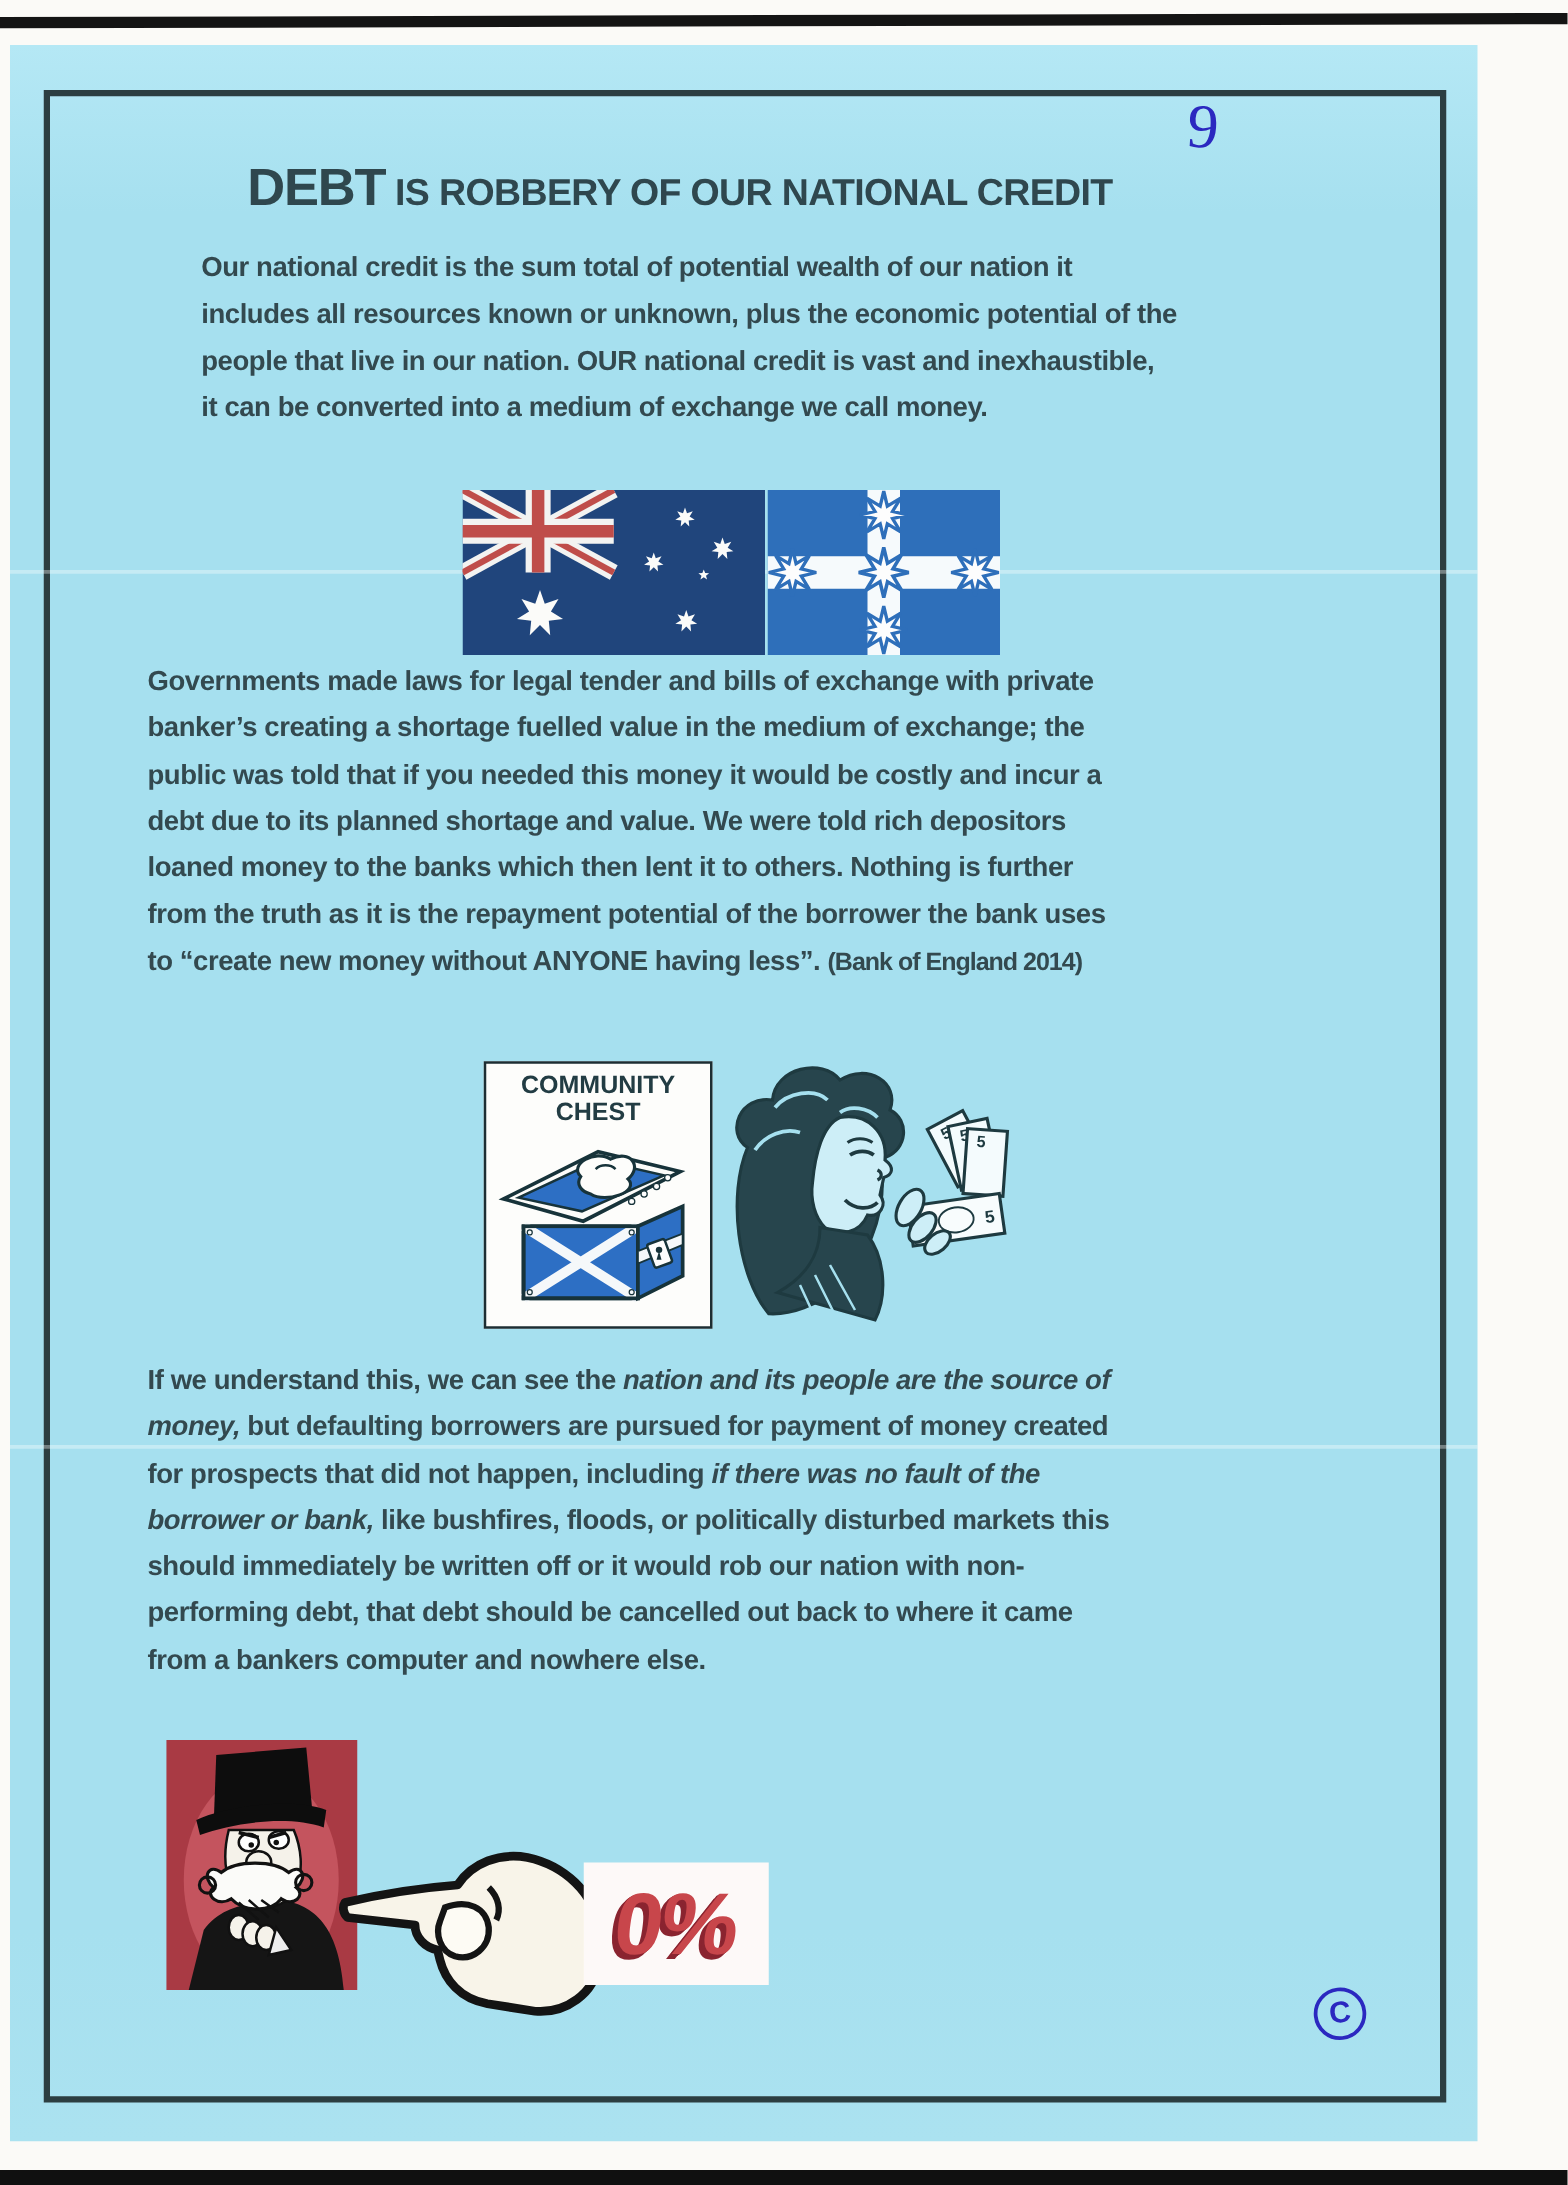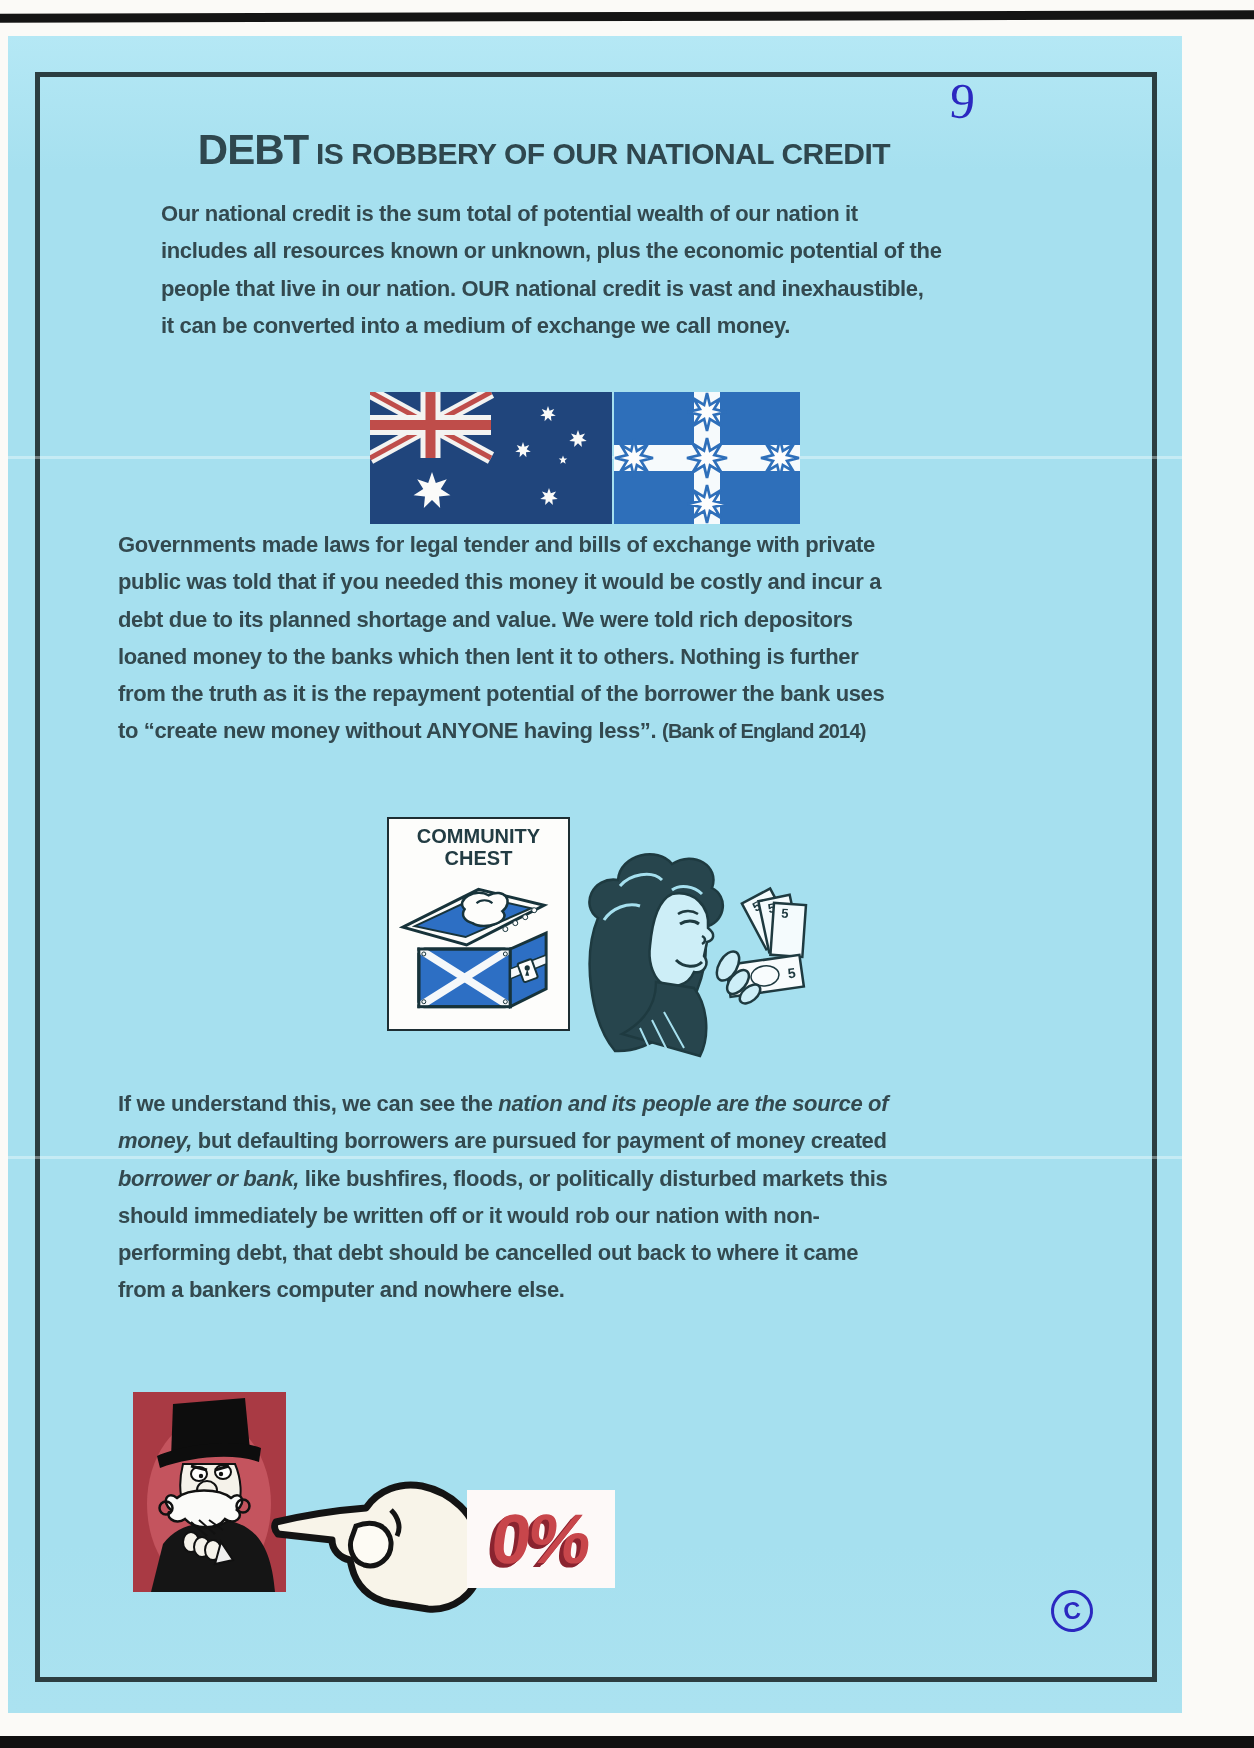--- a/index.html
+++ b/index.html
@@ -35,21 +35,21 @@
     color:#33494f;font-size:22px;font-weight:700;letter-spacing:-0.35px;
   }
   .tline{height:37.3px;white-space:pre;}
   .tline .i{font-style:italic;}
   .tline .c{font-size:20px;letter-spacing:-0.8px;}
   #para1{top:165px;margin-left:43px;}
   #para2{top:496px;}
   #para3{top:1055px;}
   .flags{position:absolute;left:362px;top:356px;width:432px;height:132px;display:flex;gap:2px;}
   .chest-card{
-    position:absolute;left:379px;top:781px;width:183px;height:214px;
+    position:absolute;left:379px;top:813px;width:183px;height:214px;
     box-sizing:border-box;background:#fdfdfb;border:2px solid #1d2e33;
     text-align:center;
   }
   .chest-label{color:#223c43;font-weight:700;font-size:20px;letter-spacing:0;line-height:22px;margin-top:6px;}
   .woman-art{position:absolute;left:552px;top:800px;width:255px;height:225px;}
   .banker-art{position:absolute;left:125px;top:1356px;width:153px;height:200px;}
   .hand-art{position:absolute;left:262px;top:1434px;width:212px;height:156px;}
   .zero-box{
     position:absolute;left:459px;top:1454px;width:148px;height:98px;
     background:#fdf9f8;display:flex;align-items:center;justify-content:center;
@@ -124,20 +124,21 @@
         <use href="#star8" transform="translate(93,66) scale(2.0)"></use>
         <use href="#star8" transform="translate(93,112) scale(1.9)"></use>
         <use href="#star8" transform="translate(20,66) scale(1.9)"></use>
         <use href="#star8" transform="translate(166,66) scale(1.9)"></use>
       </g>
     </svg>
   </div>
 
   <div class="para" id="para2">
       <div class="tline"><span>Governments made laws for legal tender and bills of exchange with private</span></div>
+      <div class="tline"><span>banker’s creating a shortage fuelled value in the medium of exchange; the</span></div>
       <div class="tline"><span>public was told that if you needed this money it would be costly and incur a</span></div>
       <div class="tline"><span>debt due to its planned shortage and value. We were told rich depositors</span></div>
       <div class="tline"><span>loaned money to the banks which then lent it to others. Nothing is further</span></div>
       <div class="tline"><span>from the truth as it is the repayment potential of the borrower the bank uses</span></div>
       <div class="tline"><span>to “create new money without ANYONE having less”. </span><span class="c">(Bank of England 2014)</span></div>
     </div>
 
   <div class="chest-card">
     <div class="chest-label">
       <div>COMMUNITY</div>
@@ -216,20 +217,21 @@
         <ellipse cx="168" cy="130" rx="9" ry="16" transform="rotate(30 168 130)"></ellipse>
         <ellipse cx="178" cy="146" rx="8" ry="14" transform="rotate(40 178 146)"></ellipse>
         <ellipse cx="190" cy="158" rx="7" ry="12" transform="rotate(50 190 158)"></ellipse>
       </g>
     </g>
   </svg>
 
   <div class="para" id="para3">
       <div class="tline"><span>If we understand this, we can see the </span><span class="i">nation and its people are the source of</span></div>
       <div class="tline"><span class="i">money,</span><span> but defaulting borrowers are pursued for payment of money created</span></div>
+      <div class="tline"><span>for prospects that did not happen, including </span><span class="i">if there was no fault of the</span></div>
       <div class="tline"><span class="i">borrower or bank,</span><span> like bushfires, floods, or politically disturbed markets this</span></div>
       <div class="tline"><span>should immediately be written off or it would rob our nation with non-</span></div>
       <div class="tline"><span>performing debt, that debt should be cancelled out back to where it came</span></div>
       <div class="tline"><span>from a bankers computer and nowhere else.</span></div>
     </div>
 
   <svg class="banker-art" viewBox="0 0 153 200">
     <rect width="153" height="200" fill="#a93a44"></rect>
     <ellipse cx="76" cy="112" rx="62" ry="86" fill="#c4545e"></ellipse>
 

